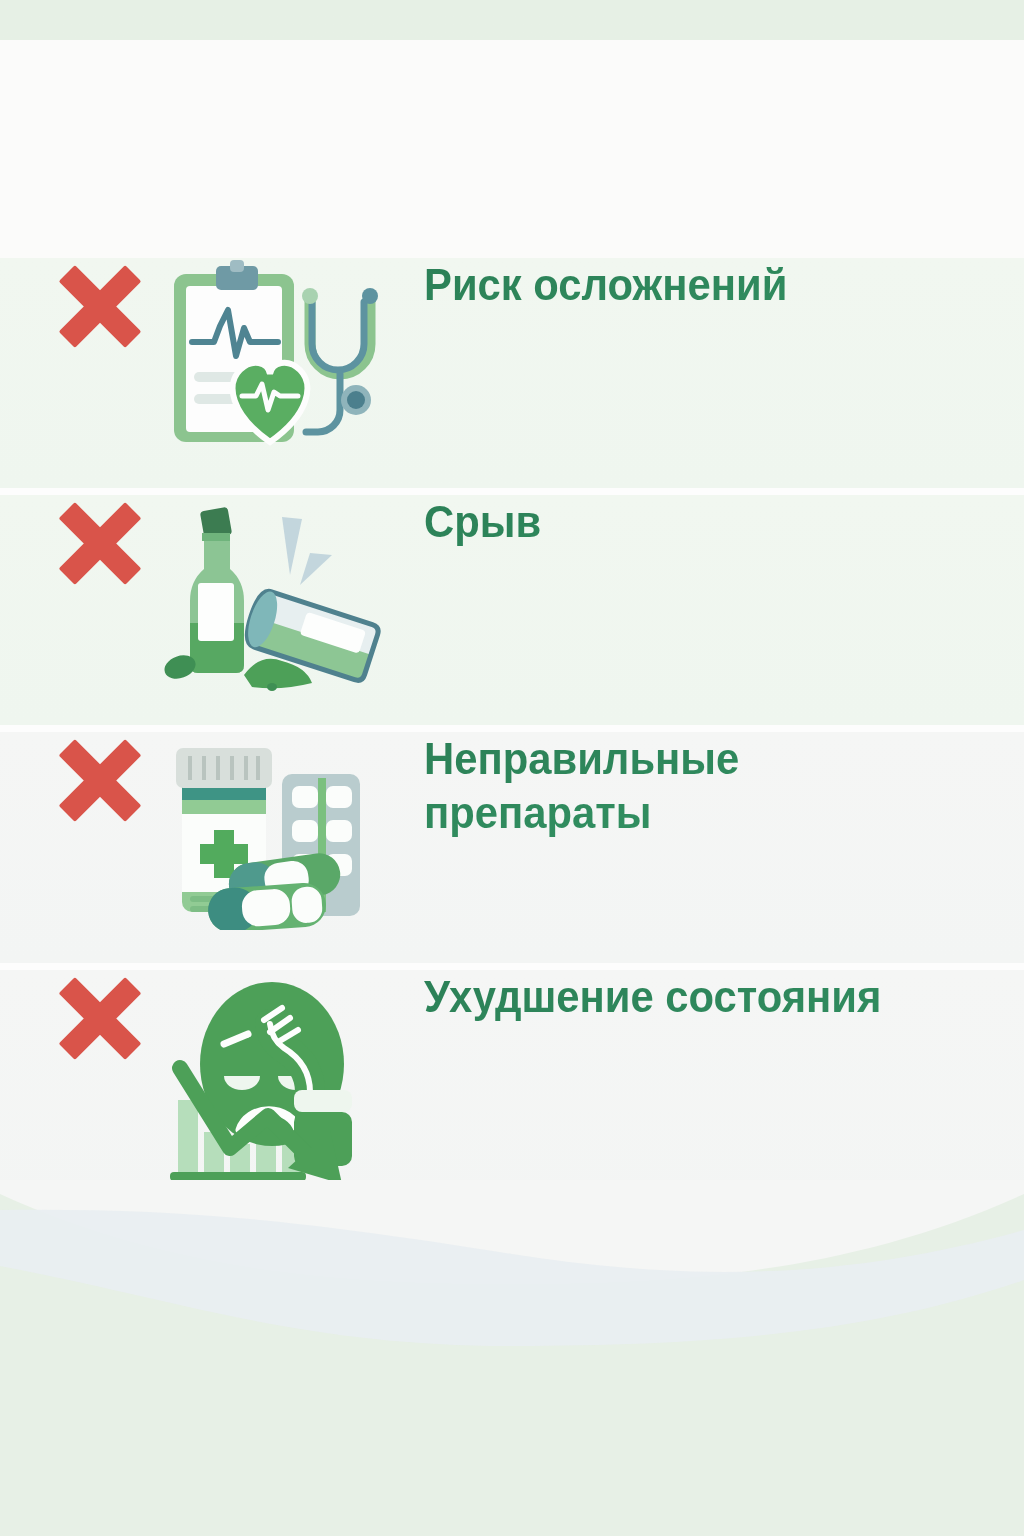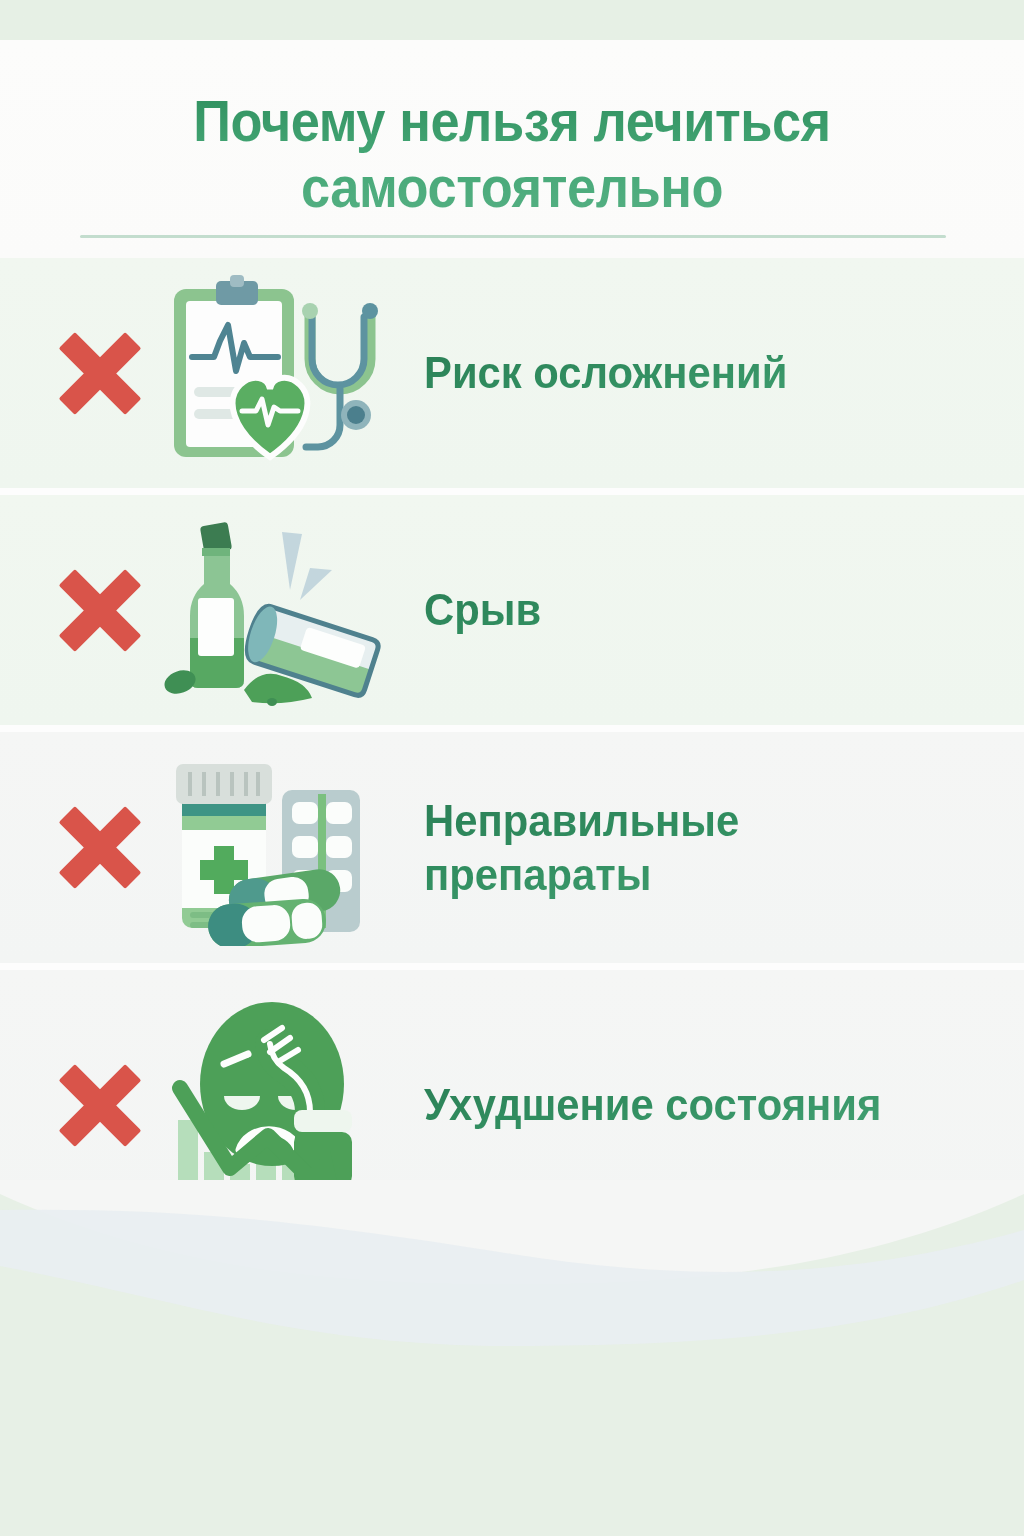--- a/index.html
+++ b/index.html
@@ -59,21 +59,20 @@
     background:#c3ddce;
     border-radius:2px;
   }
 
   
   .rows { position:absolute; left:0; top:218px; width:1024px; }
   .row {
     position:relative;
     width:1024px;
     display:flex;
-    align-items:center;
     border-bottom:7px solid #fdfdfd;
   }
   .row.alt-green { background:linear-gradient(180deg,#f1f7f0 0%, #eff6ef 100%); }
   .row.alt-grey  { background:linear-gradient(180deg,#f5f6f5 0%, #f3f5f4 100%); }
   .row.h-237 { height:237px; }
   .row.h-238 { height:238px; }
   .row.h-270 { height:270px; border-bottom:none; }
 
   .xmark {
     position:relative;
@@ -125,25 +124,20 @@
     pointer-events:none;
   }
 </style>
 </head>
 <body>
 
 <div id="poster">
 
   <div class="card">
 
-    <div class="header">
-      <div class="title">Почему нельзя лечиться
-самостоятельно</div>
-      <div class="title-rule"></div>
-    </div>
 
     <div class="rows">
 
       <div class="row alt-green h-237">
         <div class="xmark">
           <span></span>
             <span></span>
         </div>
         <div class="icon-wrap">
           <svg width="226" height="196" viewBox="0 0 226 196">

